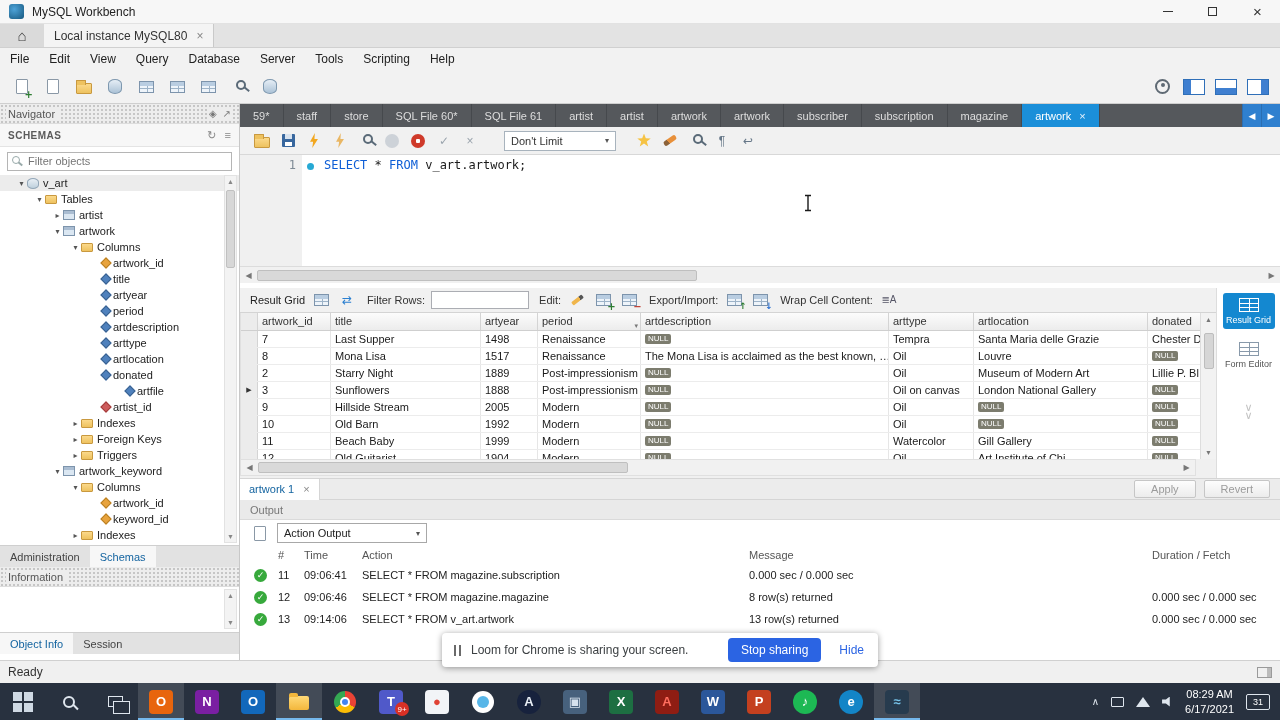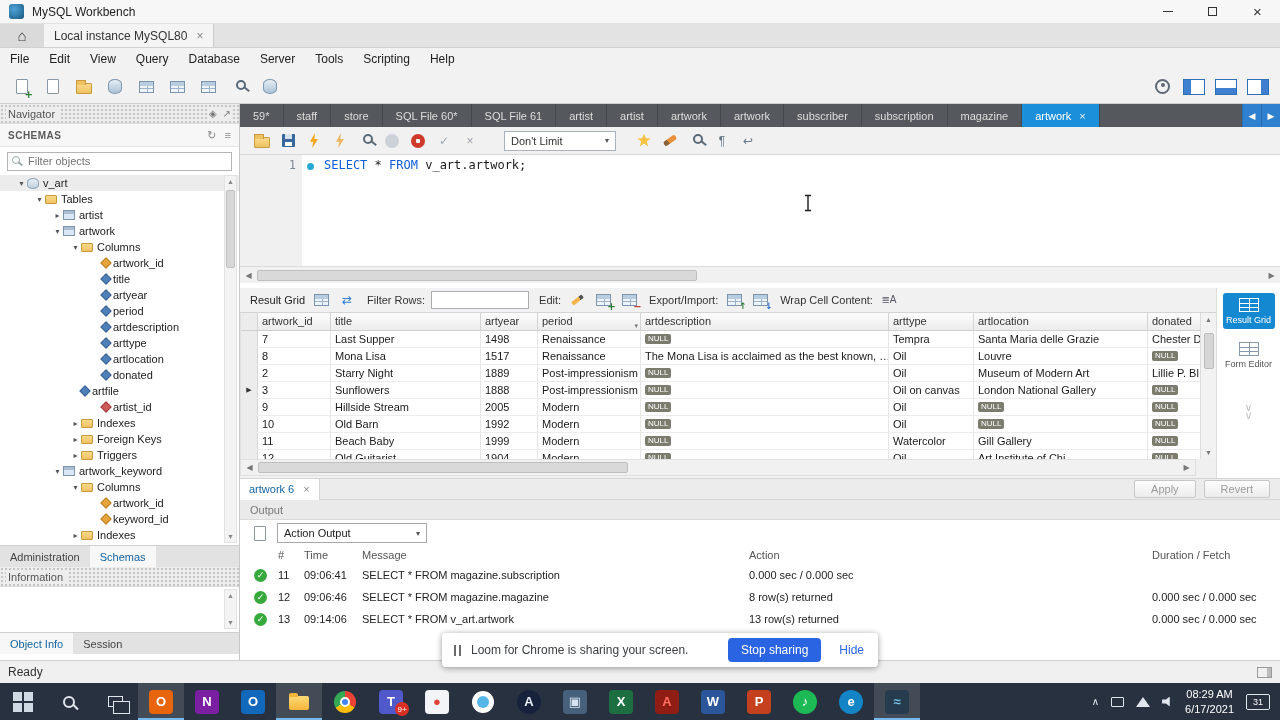--- a/index.html
+++ b/index.html
@@ -397,21 +397,21 @@
         <div class="tree-row" style="padding-left: 88px;">
           <span class="tw"></span>
           <span class="ti ti-dia"></span>
           <span class="tlabel">artlocation</span>
         </div>
         <div class="tree-row" style="padding-left: 88px;">
           <span class="tw"></span>
           <span class="ti ti-dia"></span>
           <span class="tlabel">donated</span>
         </div>
-        <div class="tree-row" style="padding-left: 67px;">
+        <div class="tree-row" style="padding-left: 112px;">
           <span class="tw"></span>
           <span class="ti ti-dia"></span>
           <span class="tlabel">artfile</span>
         </div>
         <div class="tree-row" style="padding-left: 88px;">
           <span class="tw"></span>
           <span class="ti ti-dia fk"></span>
           <span class="tlabel">artist_id</span>
         </div>
         <div class="tree-row" style="padding-left: 70px;">
@@ -762,21 +762,21 @@
   </div>
 
   <div class="hscroll grid-hscroll abs">
     <div class="sbtn">◀</div>
     <div class="sthumb" style="width:370px"></div>
     <div class="sbtn right">▶</div>
   </div>
 
   <div class="resrow abs">
     <div class="res-tab">
-      <span>artwork 6</span>
+      <span>artwork 1</span>
       <span class="x">×</span>
     </div>
     <div class="btn apply">
         <span>Apply</span>
       </div>
     <div class="btn revert">
         <span>Revert</span>
       </div>
   </div>
 
@@ -790,22 +790,22 @@
         </span>
       <div class="out-select">
         <span>Action Output</span>
         <span class="dd-arrow">▾</span>
       </div>
     </div>
     <div class="out-row head">
         <div class="ocell"></div>
         <div class="ocell">#</div>
         <div class="ocell">Time</div>
+        <div class="ocell">Action</div>
         <div class="ocell">Message</div>
-        <div class="ocell">Action</div>
         <div class="ocell">Duration / Fetch</div>
       </div>
     <div>
         <div class="out-row">
           <div class="ocell">
             <span class="ocheck">✓</span>
           </div>
           <div class="ocell">11</div>
           <div class="ocell">09:06:41</div>
           <div class="ocell">SELECT * FROM magazine.subscription</div>

